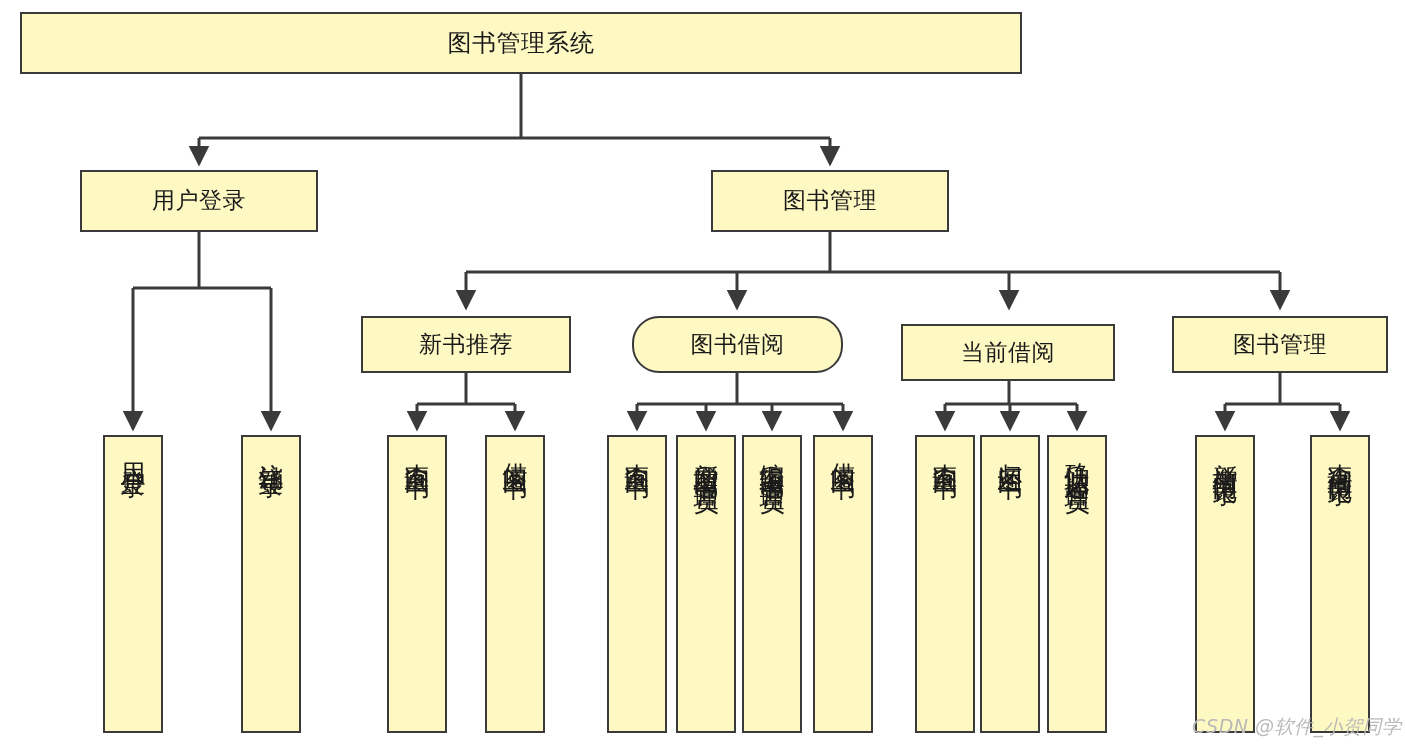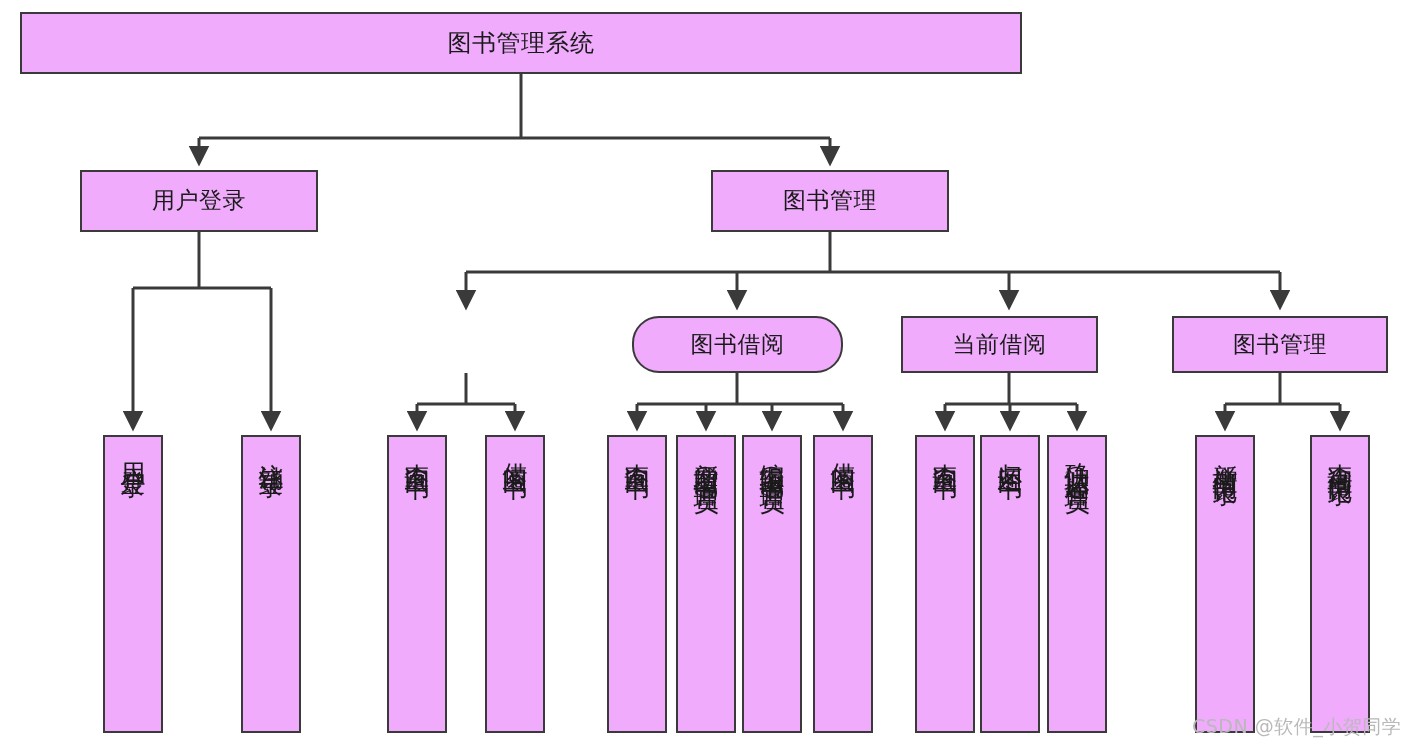--- a/index.html
+++ b/index.html
@@ -22,21 +22,21 @@
     position: absolute;
     left: 0;
     top: 0;
     width: 1405px;
     height: 747px;
     pointer-events: none;
   }
   .node {
     position: absolute;
     box-sizing: border-box;
-    background: #f0abfc;
+    background: #fef9c3;
     border: 2px solid #3a3a3a;
     display: flex;
     align-items: center;
     justify-content: center;
     color: #1a1a1a;
     z-index: 2;
   }
   .node-label {
     display: block;
     text-align: center;
@@ -134,24 +134,27 @@
     <span class="node-label">图书管理系统</span>
   </div>
 
   <div class="node h-node" style="left:80px; top:170px; width:238px; height:62px;">
     <span class="node-label">用户登录</span>
   </div>
   <div class="node h-node" style="left:711px; top:170px; width:238px; height:62px;">
     <span class="node-label">图书管理</span>
   </div>
 
+  <div class="node h-node" style="left:361px; top:316px; width:210px; height:57px;">
+    <span class="node-label">新书推荐</span>
+  </div>
   <div class="node h-node" style="left:632px; top:316px; width:211px; height:57px;border-radius:27px;">
     <span class="node-label">图书借阅</span>
   </div>
-  <div class="node h-node" style="left:901px; top:316px; width:197px; height:57px;">
+  <div class="node h-node" style="left:901px; top:324px; width:214px; height:57px;">
     <span class="node-label">当前借阅</span>
   </div>
   <div class="node h-node" style="left:1172px; top:316px; width:216px; height:57px;">
     <span class="node-label">图书管理</span>
   </div>
 
   <div class="node v-node" style="left:103px; top:435px; width:60px; height:298px;">
     <span class="node-label">用户登录</span>
   </div>
   <div class="node v-node" style="left:241px; top:435px; width:60px; height:298px;">
@@ -188,15 +191,15 @@
     <span class="node-label">确认归还（管理员）</span>
   </div>
 
   <div class="node v-node" style="left:1195px; top:435px; width:60px; height:298px;">
     <span class="node-label">新增借阅记录</span>
   </div>
   <div class="node v-node" style="left:1310px; top:435px; width:60px; height:298px;">
     <span class="node-label">查询借阅记录</span>
   </div>
 
-  <div class="watermark" style="left:1192px; top:714px;">CSDN @软件_小贺同学</div>
+  <div class="watermark" style="left:1192px; top:714px;font-style:italic;">CSDN @软件_小贺同学</div>
 
 </div>
 
 </body></html>

